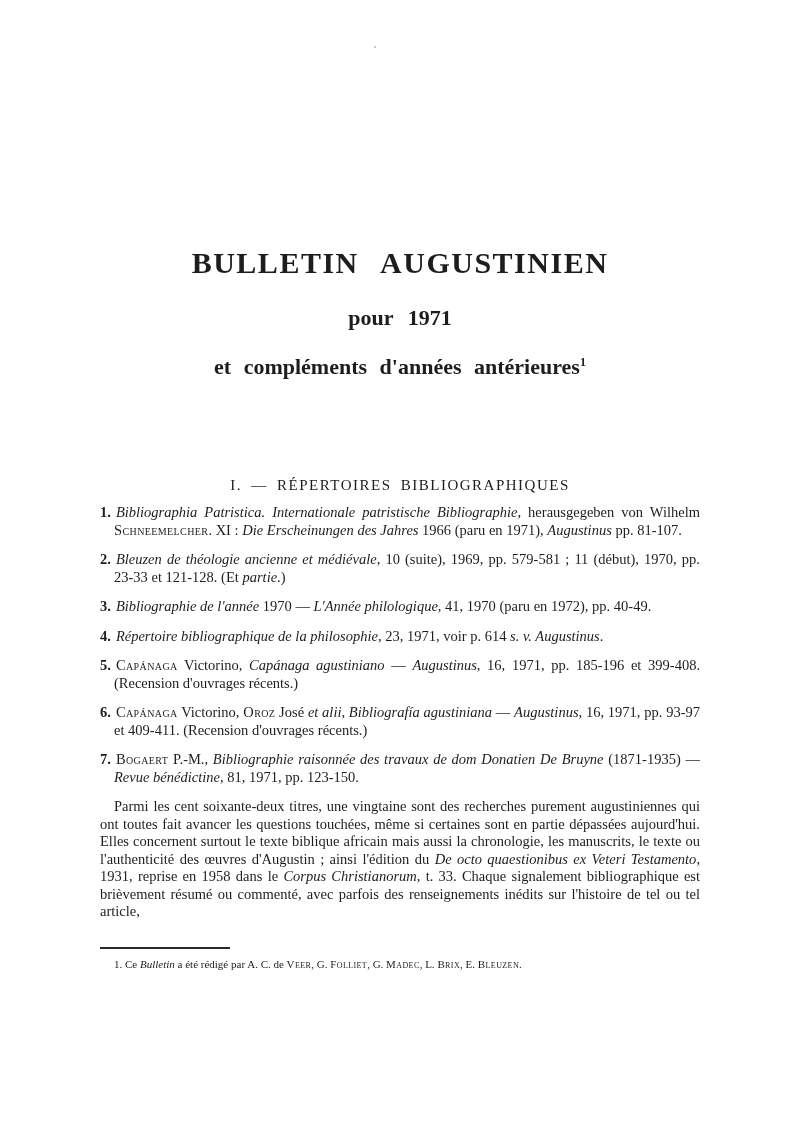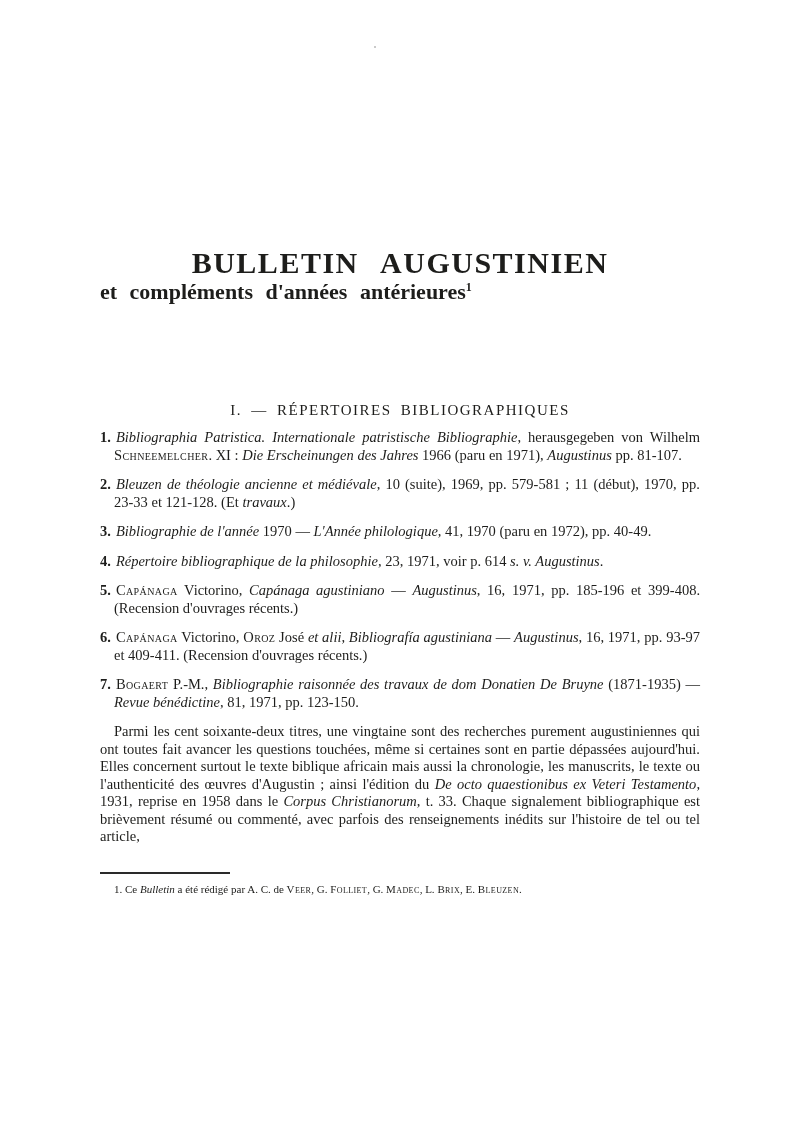--- a/index.html
+++ b/index.html
@@ -41,24 +41,25 @@
   }
   .subtitle-year {
     margin-top: 26px;
     font-size: 22px;
     line-height: 24px;
     font-weight: bold;
     text-align: center;
     word-spacing: 9px;
   }
   .subtitle-complement {
+    margin-top: 25px;
     font-size: 22px;
     line-height: 24px;
     font-weight: bold;
-    text-align: left;
+    text-align: center;
     word-spacing: 7px;
   }
   .subtitle-complement sup {
     font-size: 12px;
     vertical-align: super;
     line-height: 0;
   }
   .section-heading {
     margin-top: 97px;
     font-size: 15px;
@@ -111,30 +112,31 @@
 </style>
 </head>
 <body>
 
 <div class="speck"></div>
 
 <div class="page">
 
   <h1 class="title">BULLETIN AUGUSTINIEN</h1>
 
+  <div class="subtitle-year">pour 1971</div>
 
   <div class="subtitle-complement"><span>et compléments d'années antérieures</span><sup>1</sup></div>
 
   <div class="section-heading">I. — RÉPERTOIRES BIBLIOGRAPHIQUES</div>
 
   <div class="entries">
 
     <div class="entry"><span class="entry-num">1.</span><span class="entry-text"><span class="seg-i">Bibliographia Patristica. Internationale patristische Bibliographie</span><span class="seg-n">, herausgegeben von Wilhelm </span><span class="seg-sc">Schneemelcher</span><span class="seg-n">. XI : </span><span class="seg-i">Die Erscheinungen des Jahres</span><span class="seg-n"> 1966 (paru en 1971), </span><span class="seg-i">Augustinus</span><span class="seg-n"> pp. 81-107.</span></span></div>
 
-    <div class="entry"><span class="entry-num">2.</span><span class="entry-text"><span class="seg-i">Bleuzen de théologie ancienne et médiévale</span><span class="seg-n">, 10 (suite), 1969, pp. 579-581 ; 11 (début), 1970, pp. 23-33 et 121-128. (Et </span><span class="seg-i">travaux</span><span class="seg-n">.)</span></span></div>
+    <div class="entry"><span class="entry-num">2.</span><span class="entry-text"><span class="seg-i">Bleuzen de théologie ancienne et médiévale</span><span class="seg-n">, 10 (suite), 1969, pp. 579-581 ; 11 (début), 1970, pp. 23-33 et 121-128. (Et </span><span class="seg-i">partie</span><span class="seg-n">.)</span></span></div>
 
     <div class="entry"><span class="entry-num">3.</span><span class="entry-text"><span class="seg-i">Bibliographie de l'année</span><span class="seg-n"> 1970 — </span><span class="seg-i">L'Année philologique</span><span class="seg-n">, 41, 1970 (paru en 1972), pp. 40-49.</span></span></div>
 
     <div class="entry"><span class="entry-num">4.</span><span class="entry-text"><span class="seg-i">Répertoire bibliographique de la philosophie</span><span class="seg-n">, 23, 1971, voir p. 614 </span><span class="seg-i">s. v. Augustinus</span><span class="seg-n">.</span></span></div>
 
     <div class="entry"><span class="entry-num">5.</span><span class="entry-text"><span class="seg-sc">Capánaga</span><span class="seg-n"> Victorino, </span><span class="seg-i">Capánaga agustiniano</span><span class="seg-n"> — </span><span class="seg-i">Augustinus</span><span class="seg-n">, 16, 1971, pp. 185-196 et 399-408. (Recension d'ouvrages récents.)</span></span></div>
 
     <div class="entry"><span class="entry-num">6.</span><span class="entry-text"><span class="seg-sc">Capánaga</span><span class="seg-n"> Victorino, </span><span class="seg-sc">Oroz</span><span class="seg-n"> José </span><span class="seg-i">et alii</span><span class="seg-n">, </span><span class="seg-i">Bibliografía agustiniana</span><span class="seg-n"> — </span><span class="seg-i">Augustinus</span><span class="seg-n">, 16, 1971, pp. 93-97 et 409-411. (Recension d'ouvrages récents.)</span></span></div>
 
     <div class="entry"><span class="entry-num">7.</span><span class="entry-text"><span class="seg-sc">Bogaert</span><span class="seg-n"> P.-M., </span><span class="seg-i">Bibliographie raisonnée des travaux de dom Donatien De Bruyne</span><span class="seg-n"> (1871-1935) — </span><span class="seg-i">Revue bénédictine</span><span class="seg-n">, 81, 1971, pp. 123-150.</span></span></div>

